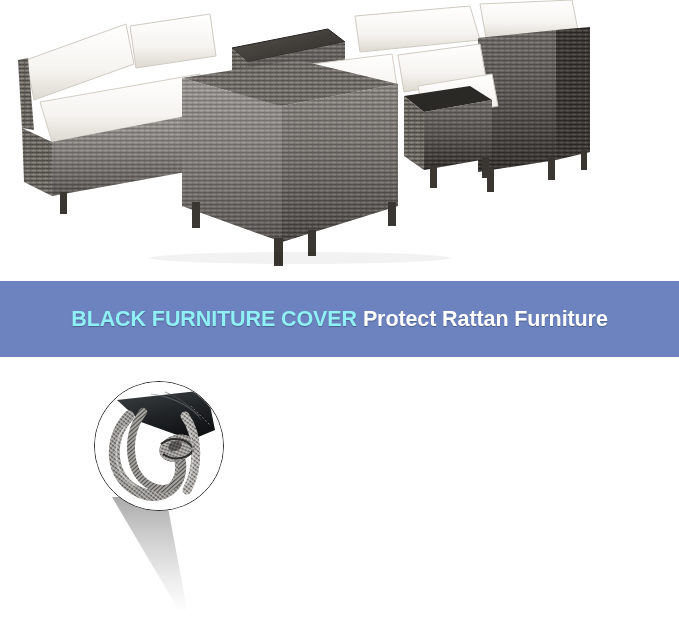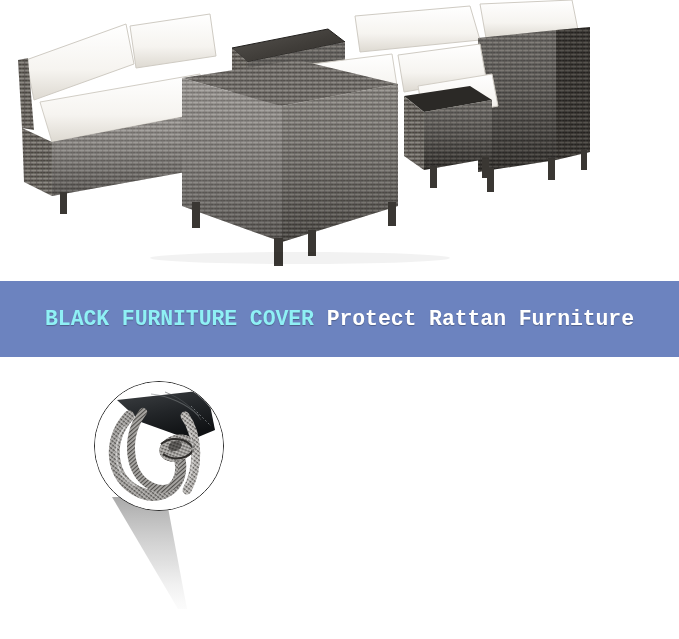--- a/index.html
+++ b/index.html
@@ -2,21 +2,21 @@
 <html><head>
 <meta charset="utf-8">
 <style>
   html,body{margin:0;padding:0;background:#ffffff;}
   body{
     width:679px;height:639px;
     font-family:"Liberation Sans", sans-serif;
     -webkit-font-smoothing:antialiased;
     overflow:hidden;position:relative;
   }
-  .page{position:relative;width:679px;height:639px;background:#fff;overflow:hidden;font-family:Liberation Mono, monospace;}
+  .page{position:relative;width:679px;height:639px;background:#fff;overflow:hidden;}
 
   
   .hero{position:absolute;left:0;top:0;width:679px;height:281px;background:#fff;overflow:hidden;}
 
   
   .banner{
     position:absolute;left:0;top:281px;width:679px;height:76px;
     background:#6c83bf;
     display:flex;flex-direction:column;align-items:center;justify-content:center;
     text-align:center;

